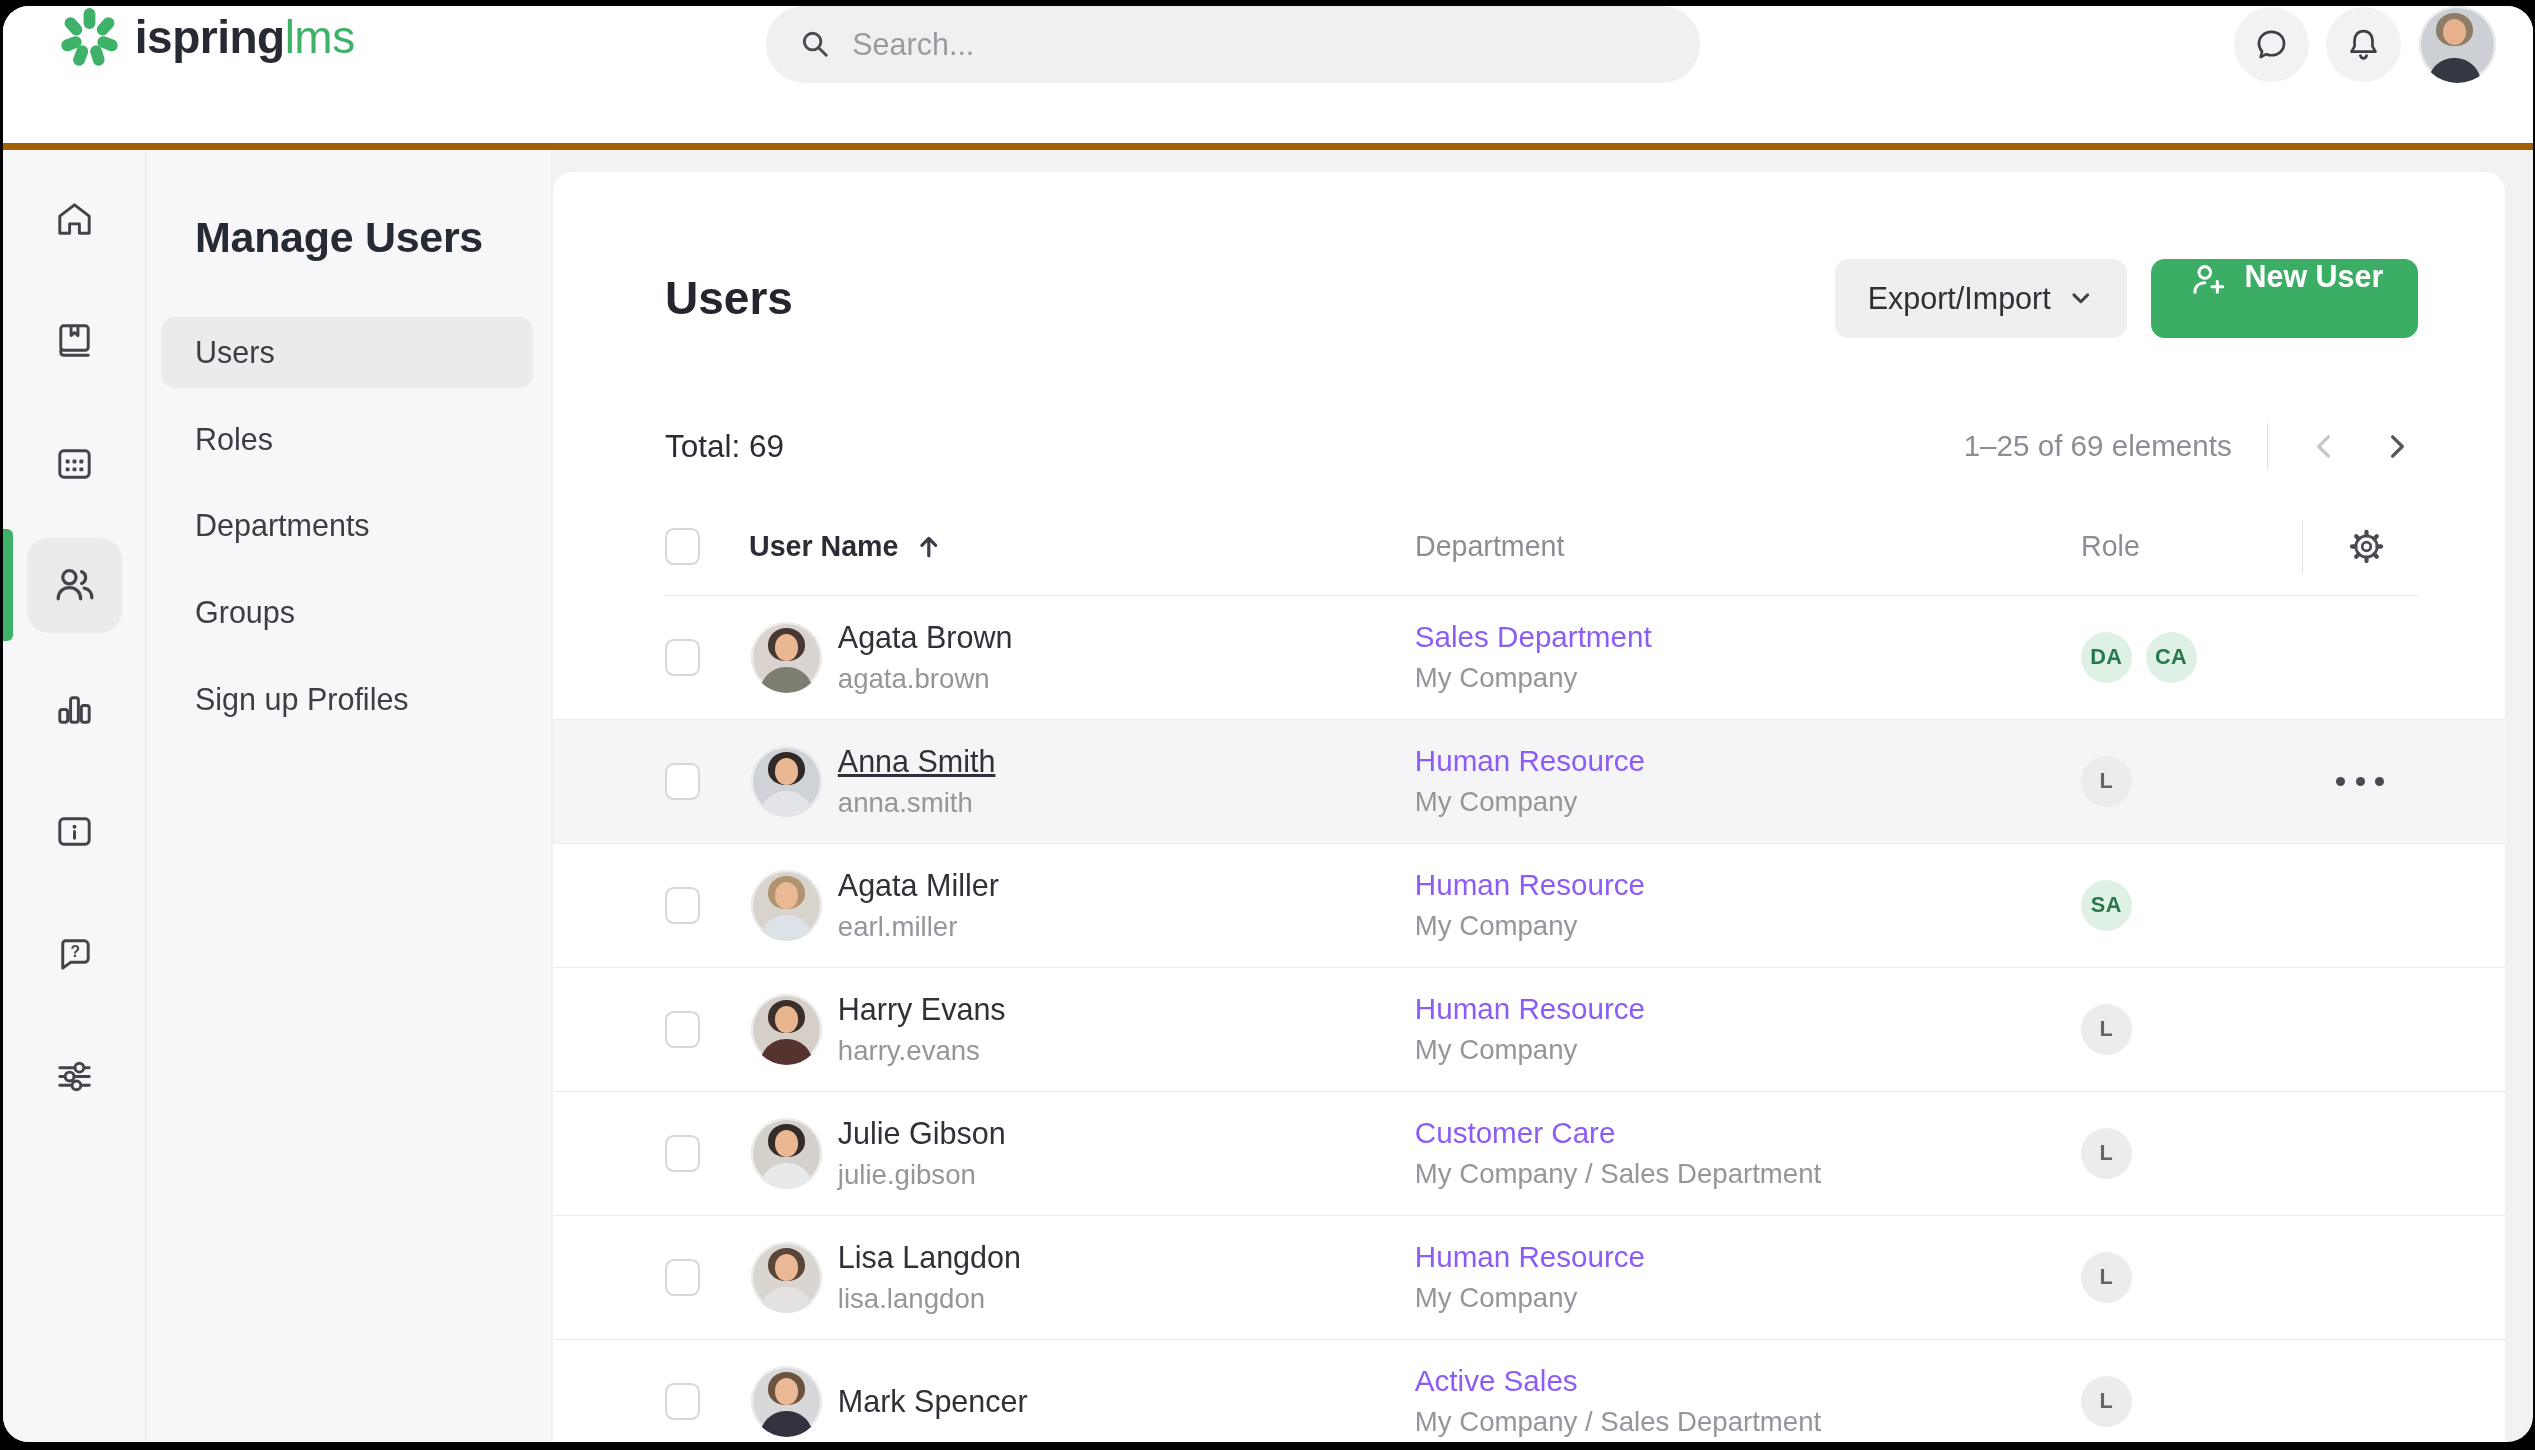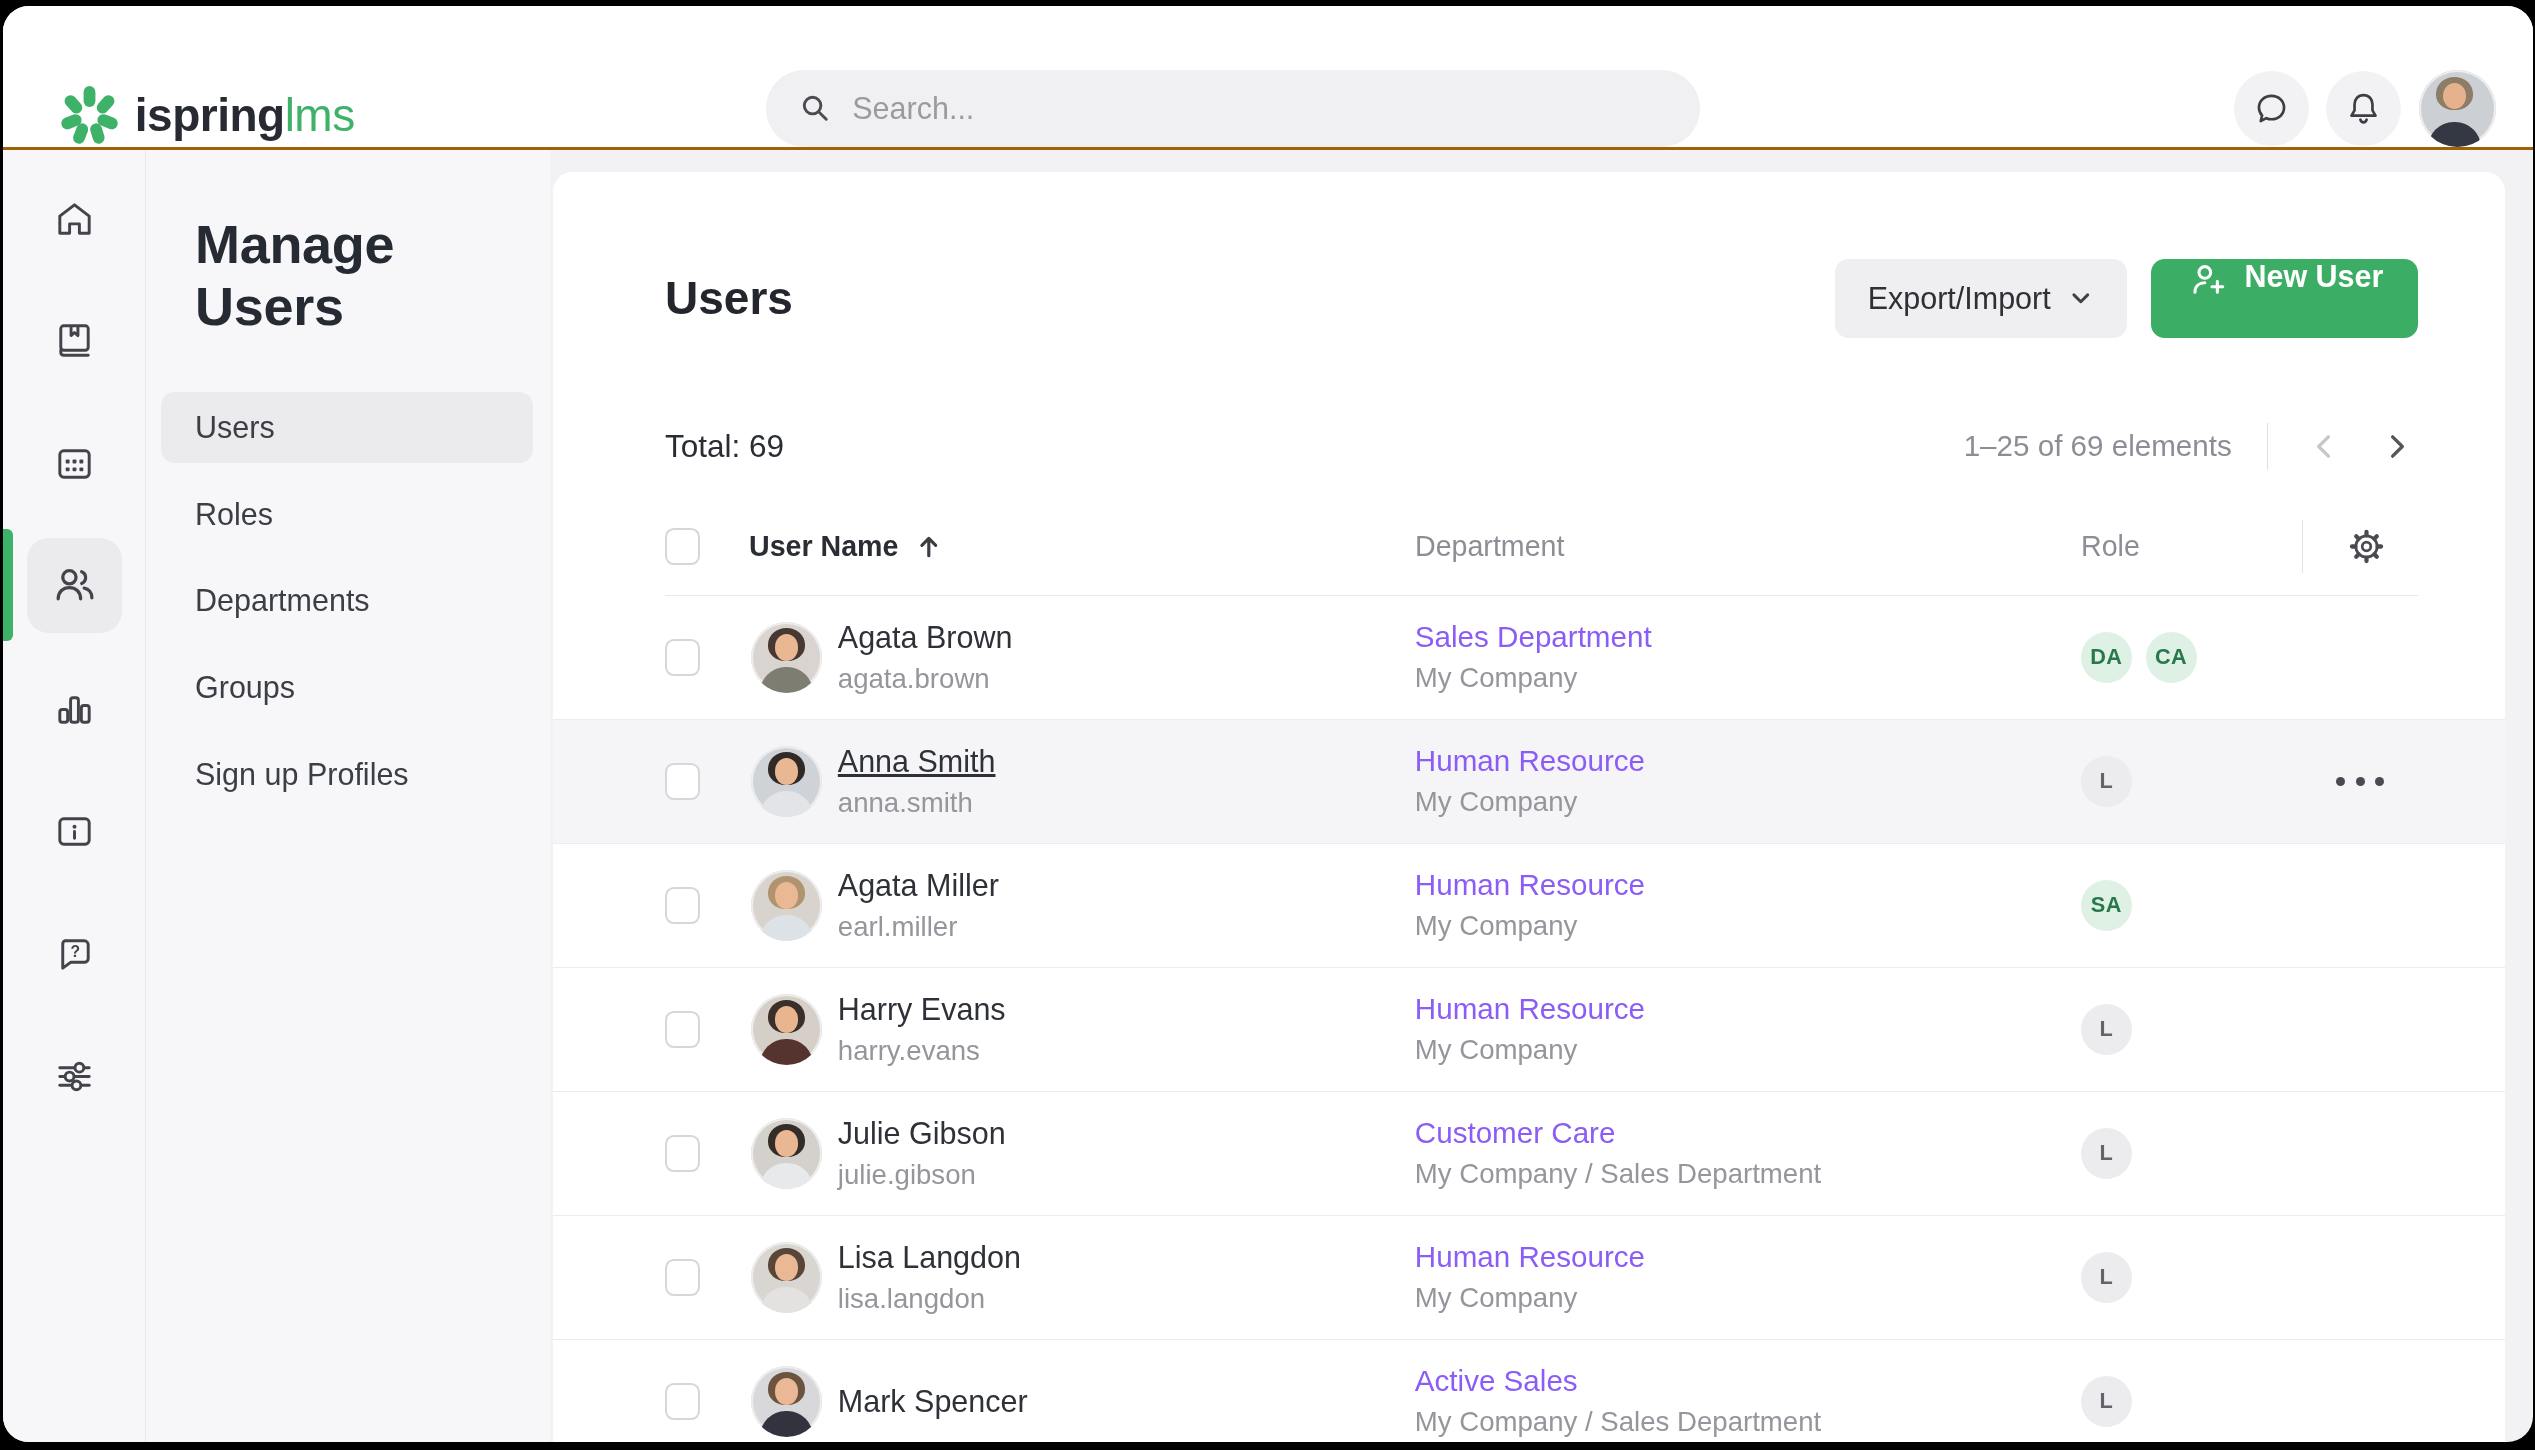--- a/index.html
+++ b/index.html
@@ -1,22 +1,22 @@
 <!DOCTYPE html>
 <html style="--green: #3db268; --btn-green: #3cad64;"><head>
 <meta charset="utf-8">
 <style>
   * { margin:0; padding:0; box-sizing:border-box; }
   html,body { width:2536px; height:1450px; background:#000; font-family:"Liberation Sans", sans-serif; }
   .frame { position:absolute; top:5.9px; left:3px; width:2530px; height:1436px; border-radius:25.6px;
            overflow:hidden; background:#f2f2f4; display:flex; flex-direction:column; }
 
   
-  .topbar { height:144px; flex:none; background:#fff; border-bottom:3px solid #a16207;
-            display:flex; align-items:flex-end; }
+  .topbar { height:144px; flex:none; background:#fff; border-bottom:7px solid #a16207;
+            display:flex; align-items:flex-start; }
   .logo { width:690px; flex:none; padding-left:55px; display:flex; align-items:center; gap:13.8px; }
   .logo-burst { width:63px; height:63px; flex:none; color:var(--green,#3db268); }
   .logo-text { font-size:46px; font-weight:700; color:#272a33; letter-spacing:-0.5px; }
   .logo-text .product { color:var(--green,#3db268); font-weight:400; }
   .searchbar { margin-left:73px; width:934px; height:77px; background:#f0f0f2; border-radius:38px;
                display:flex; align-items:center; padding:0 29.6px; gap:17.7px; }
   .searchbar svg { flex:none; }
   .searchbar input { flex:1; border:none; outline:none; background:transparent; font-size:30.5px;
                      color:#44454c; font-family:"Liberation Sans", sans-serif; }
   .searchbar input::placeholder { color:#9a9ba1; }
@@ -36,21 +36,21 @@
   .app-body { flex:1; display:flex; min-height:0; }
   .rail { width:143px; flex:none; background:#f7f7f9; border-right:1px solid #eaeaec;
           display:flex; flex-direction:column; align-items:center; padding-top:20.7px; }
   .rail-item { position:relative; width:95px; height:95px; border-radius:21.7px; margin-bottom:27.6px;
                display:flex; align-items:center; justify-content:center; color:#43444b; cursor:pointer; }
   .rail-item.active { background:#ebebed; }
   .rail-item.active::before { content:''; position:absolute; left:-23.6px; top:-8.9px; width:9.9px; height:112px;
                background:var(--green,#3db268); border-radius:0 5.9px 5.9px 0; }
 
   .subnav { width:404px; flex:none; background:#f7f7f9; padding-left:49px; }
-  .subnav h1 { margin-top:63px; font-size:54px; font-weight:700; color:#262a33; letter-spacing:-0.3px; }
+  .subnav h1 { margin-top:63px; font-size:43px; font-weight:700; color:#262a33; letter-spacing:-0.3px; }
   .subnav ul { list-style:none; margin-top:55px; margin-left:-34px; }
   .subnav li { width:372px; height:71px; border-radius:13.8px; display:flex; align-items:center;
                padding-left:34px; margin-bottom:15.8px; font-size:30.5px; color:#3c3e46; cursor:pointer; }
   .subnav li.active { background:#ebebed; }
 
   
   .content { flex:1; padding:21.7px 27.6px 0 3px; min-width:0; }
   .card { background:#fff; border-radius:19.7px 19.7px 0 0; height:100%; padding:0 87px 0 112px; overflow:hidden; }
 
   .title-row { margin-top:85px; height:83px; display:flex; align-items:center; }

